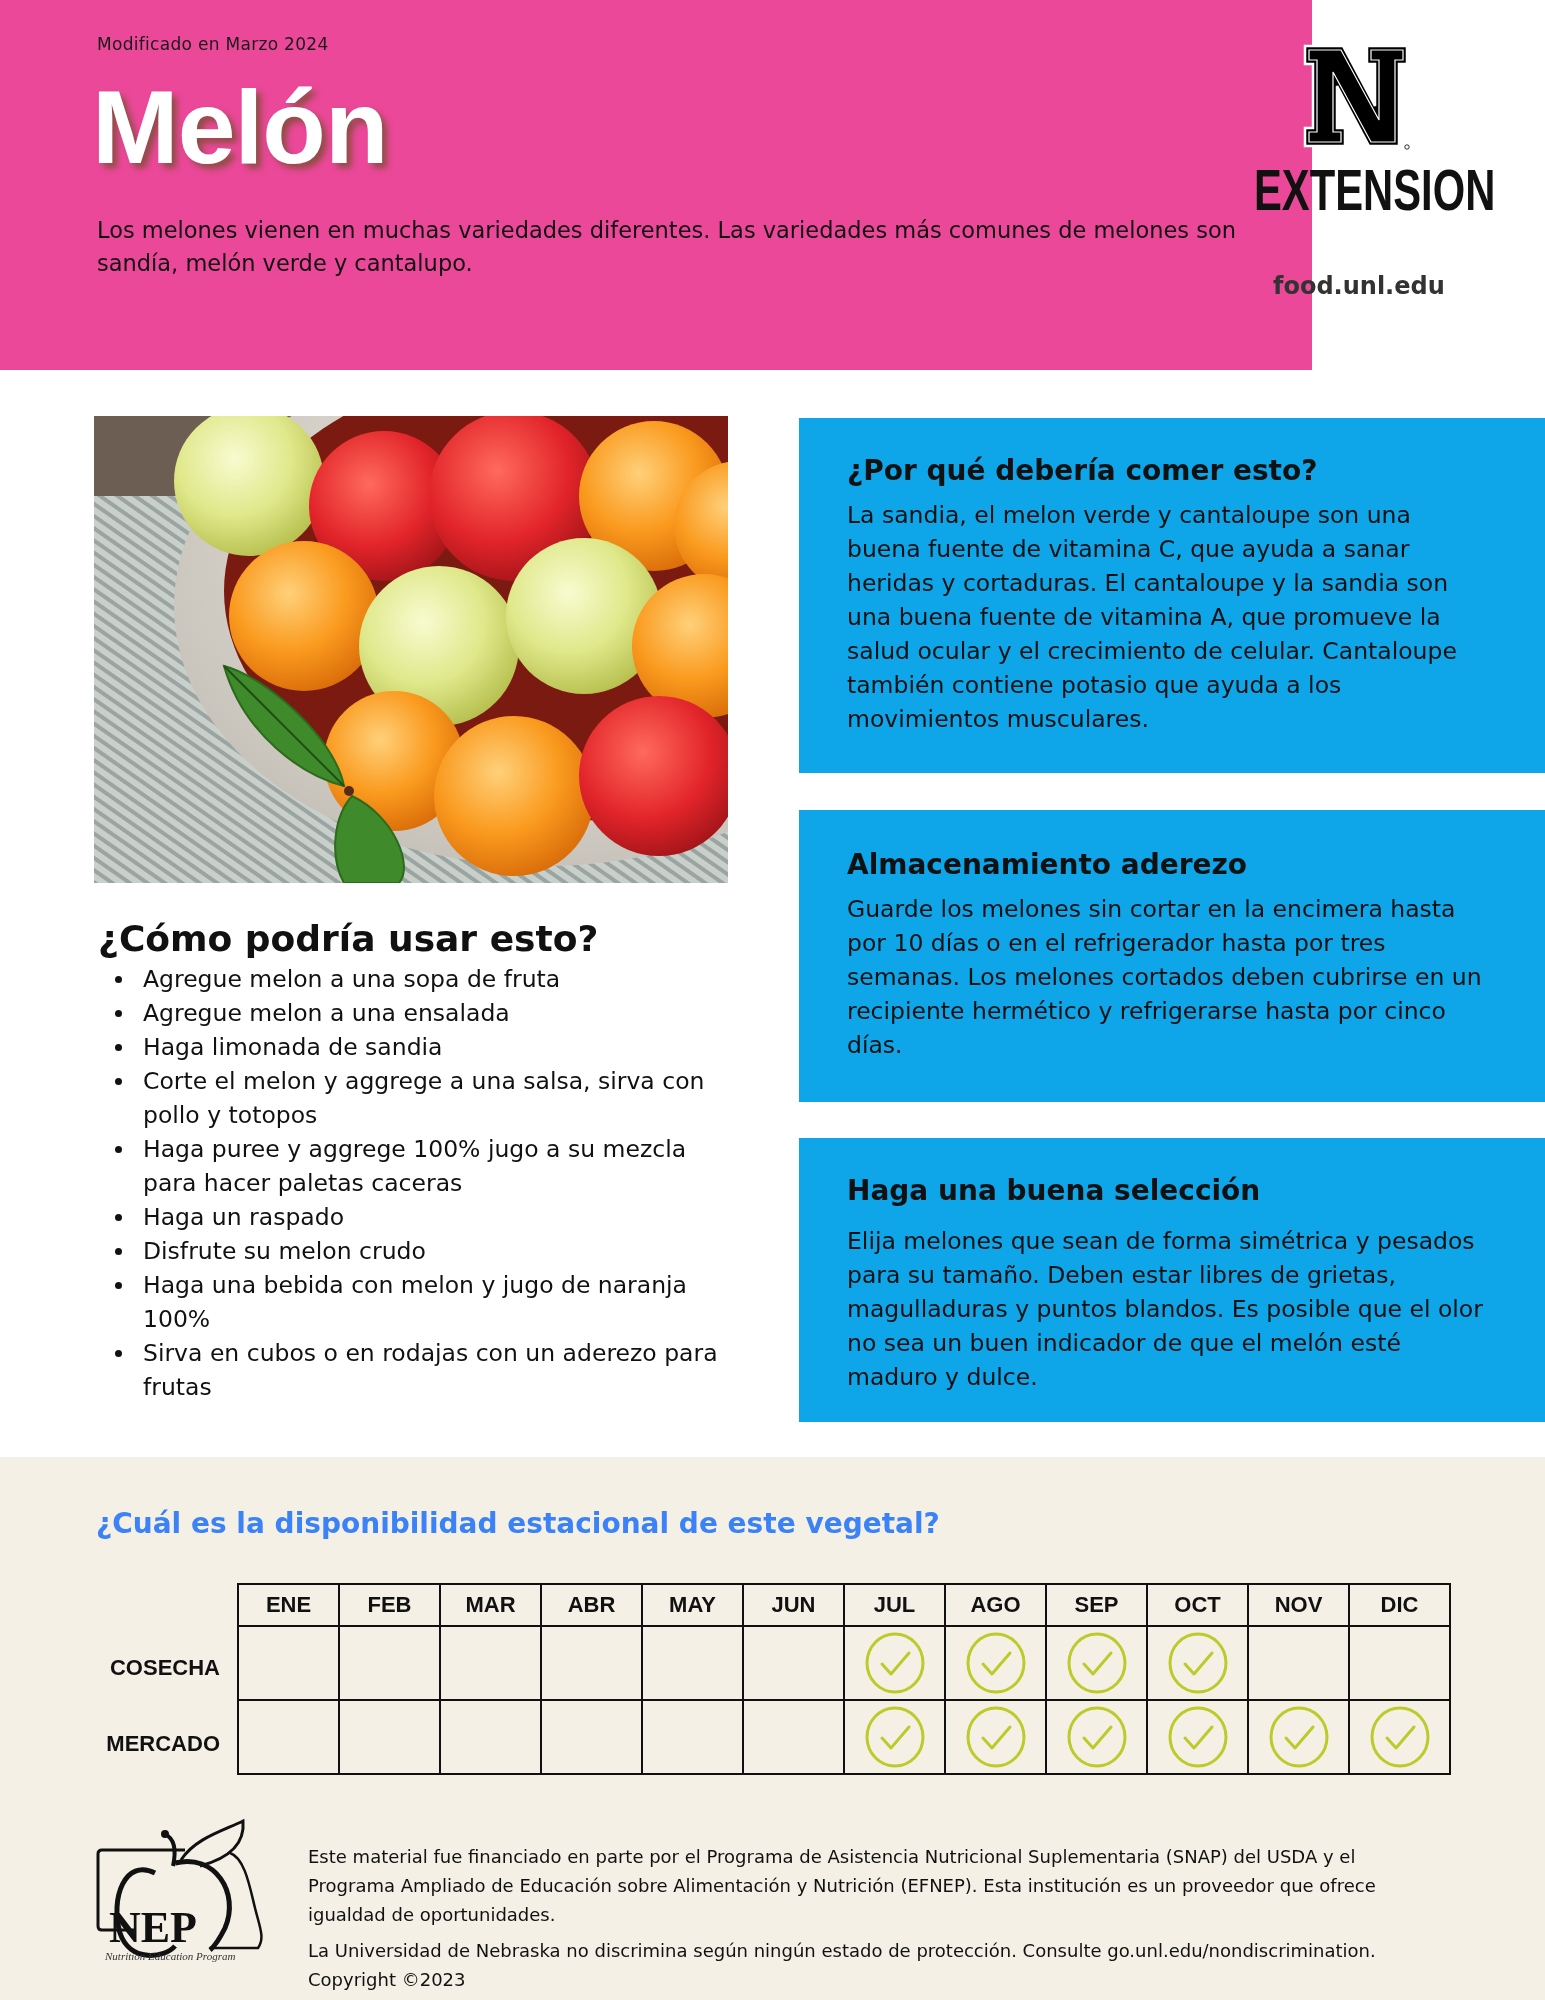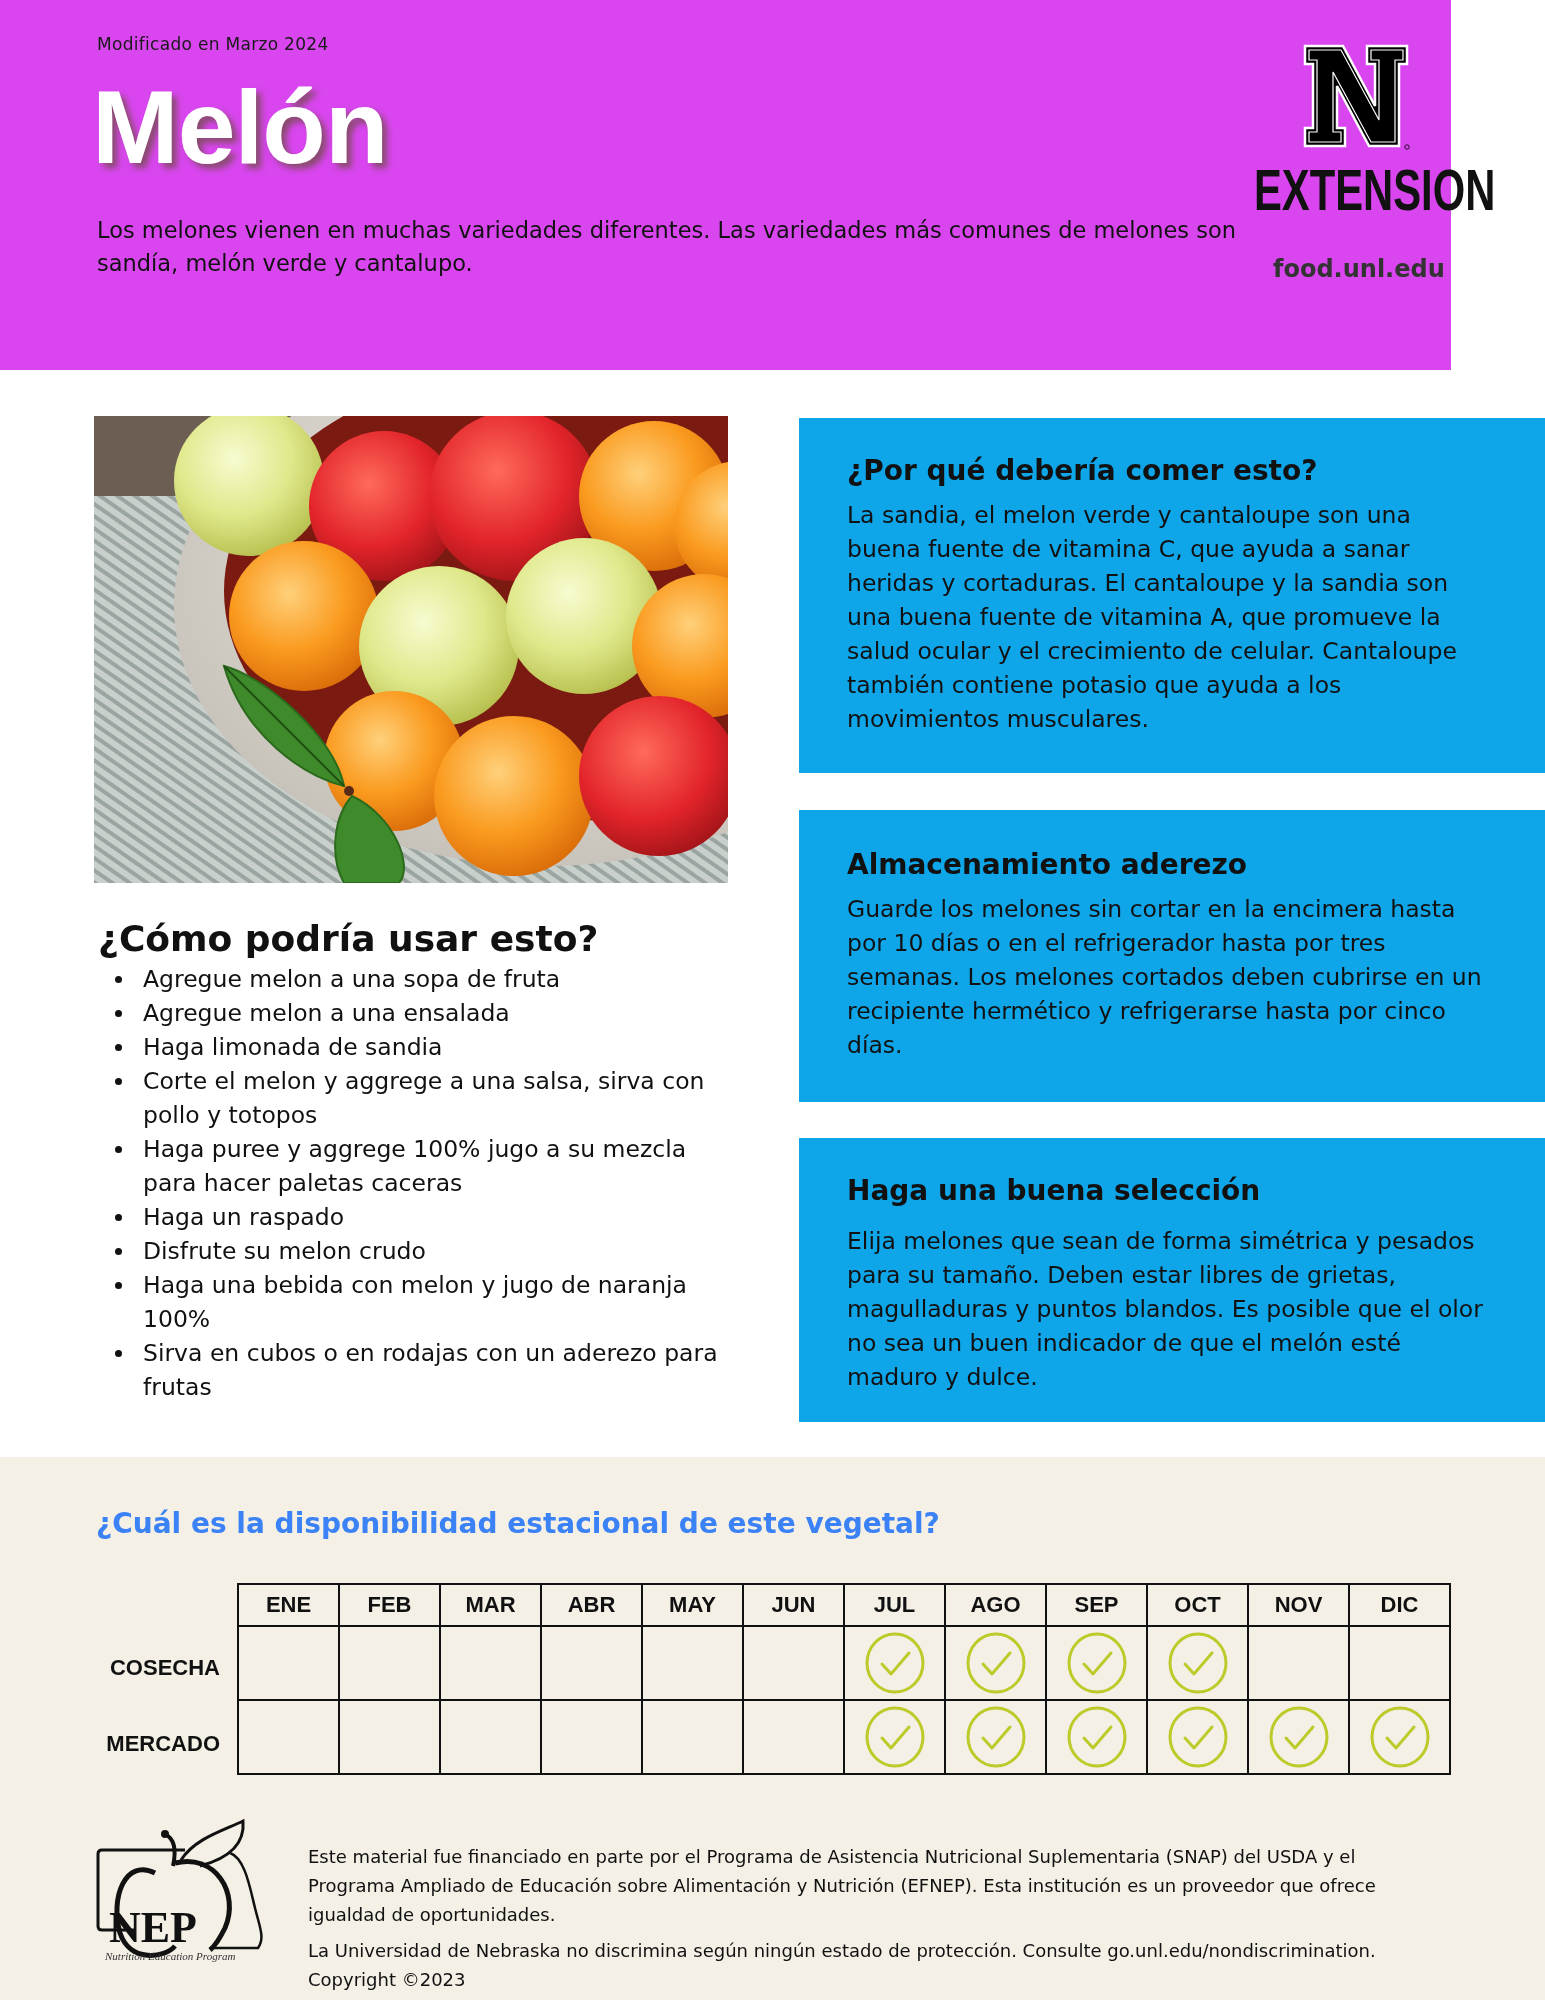--- a/index.html
+++ b/index.html
@@ -3,36 +3,36 @@
 <meta charset="utf-8">
 <style>
   html, body { margin: 0; padding: 0; }
   body {
     width: 1545px; height: 2000px; position: relative; overflow: hidden;
     background: #ffffff; color: #111;
     font-family: "DejaVu Sans", sans-serif;
   }
 
   
-  .header { position: absolute; left: 0; top: 0; width: 1451px; height: 370px; background: #d946ef; }
+  .header { position: absolute; left: 0; top: 0; width: 1312px; height: 370px; background: #ec4899; }
   .modified { position: absolute; left: 97px; top: 34px; font-size: 17px; color: #1a1a1a; letter-spacing: 0.3px; }
   .title {
     position: absolute; left: 92px; top: 68px; font-size: 104px; font-weight: bold; color: #ffffff;
     font-family: "Liberation Sans", sans-serif; letter-spacing: -1px;
     text-shadow: 5px 5px 6px rgba(70, 80, 0, 0.55);
   }
   .intro { position: absolute; left: 97px; top: 214px; width: 1150px; font-size: 22.5px; line-height: 33px; color: #111; }
   .n-logo { position: absolute; left: 1303px; top: 44px; width: 108px; height: 106px; }
   .ext-word {
     position: absolute; left: 1254px; top: 160px; width: 202px; height: 60px;
     font-family: "Liberation Sans", sans-serif; font-weight: bold; font-size: 58px; line-height: 60px;
     color: #111; text-align: center; transform: scaleX(0.72); transform-origin: left top; white-space: nowrap;
     width: 280px;
   }
-  .site { position: absolute; left: 1273px; top: 255px; font-size: 24px; font-weight: bold; color: #333; }
+  .site { position: absolute; left: 1273px; top: 272px; font-size: 24px; font-weight: bold; color: #333; }
 
   
   .photo { position: absolute; left: 94px; top: 416px; width: 634px; height: 467px; overflow: hidden; background: #8a8a80; }
 
   
   .use-h { position: absolute; left: 98px; top: 918px; font-size: 36px; font-weight: bold; color: #111; }
   .use-list { position: absolute; left: 98px; top: 962px; width: 640px; margin: 0; padding: 0; list-style: none; }
   .use-list li { position: relative; padding-left: 45px; font-size: 23.5px; line-height: 34px; color: #111; }
   .use-list li .dot { position: absolute; left: 17px; top: 14px; width: 7px; height: 7px; border-radius: 50%; background: #111; }
 

